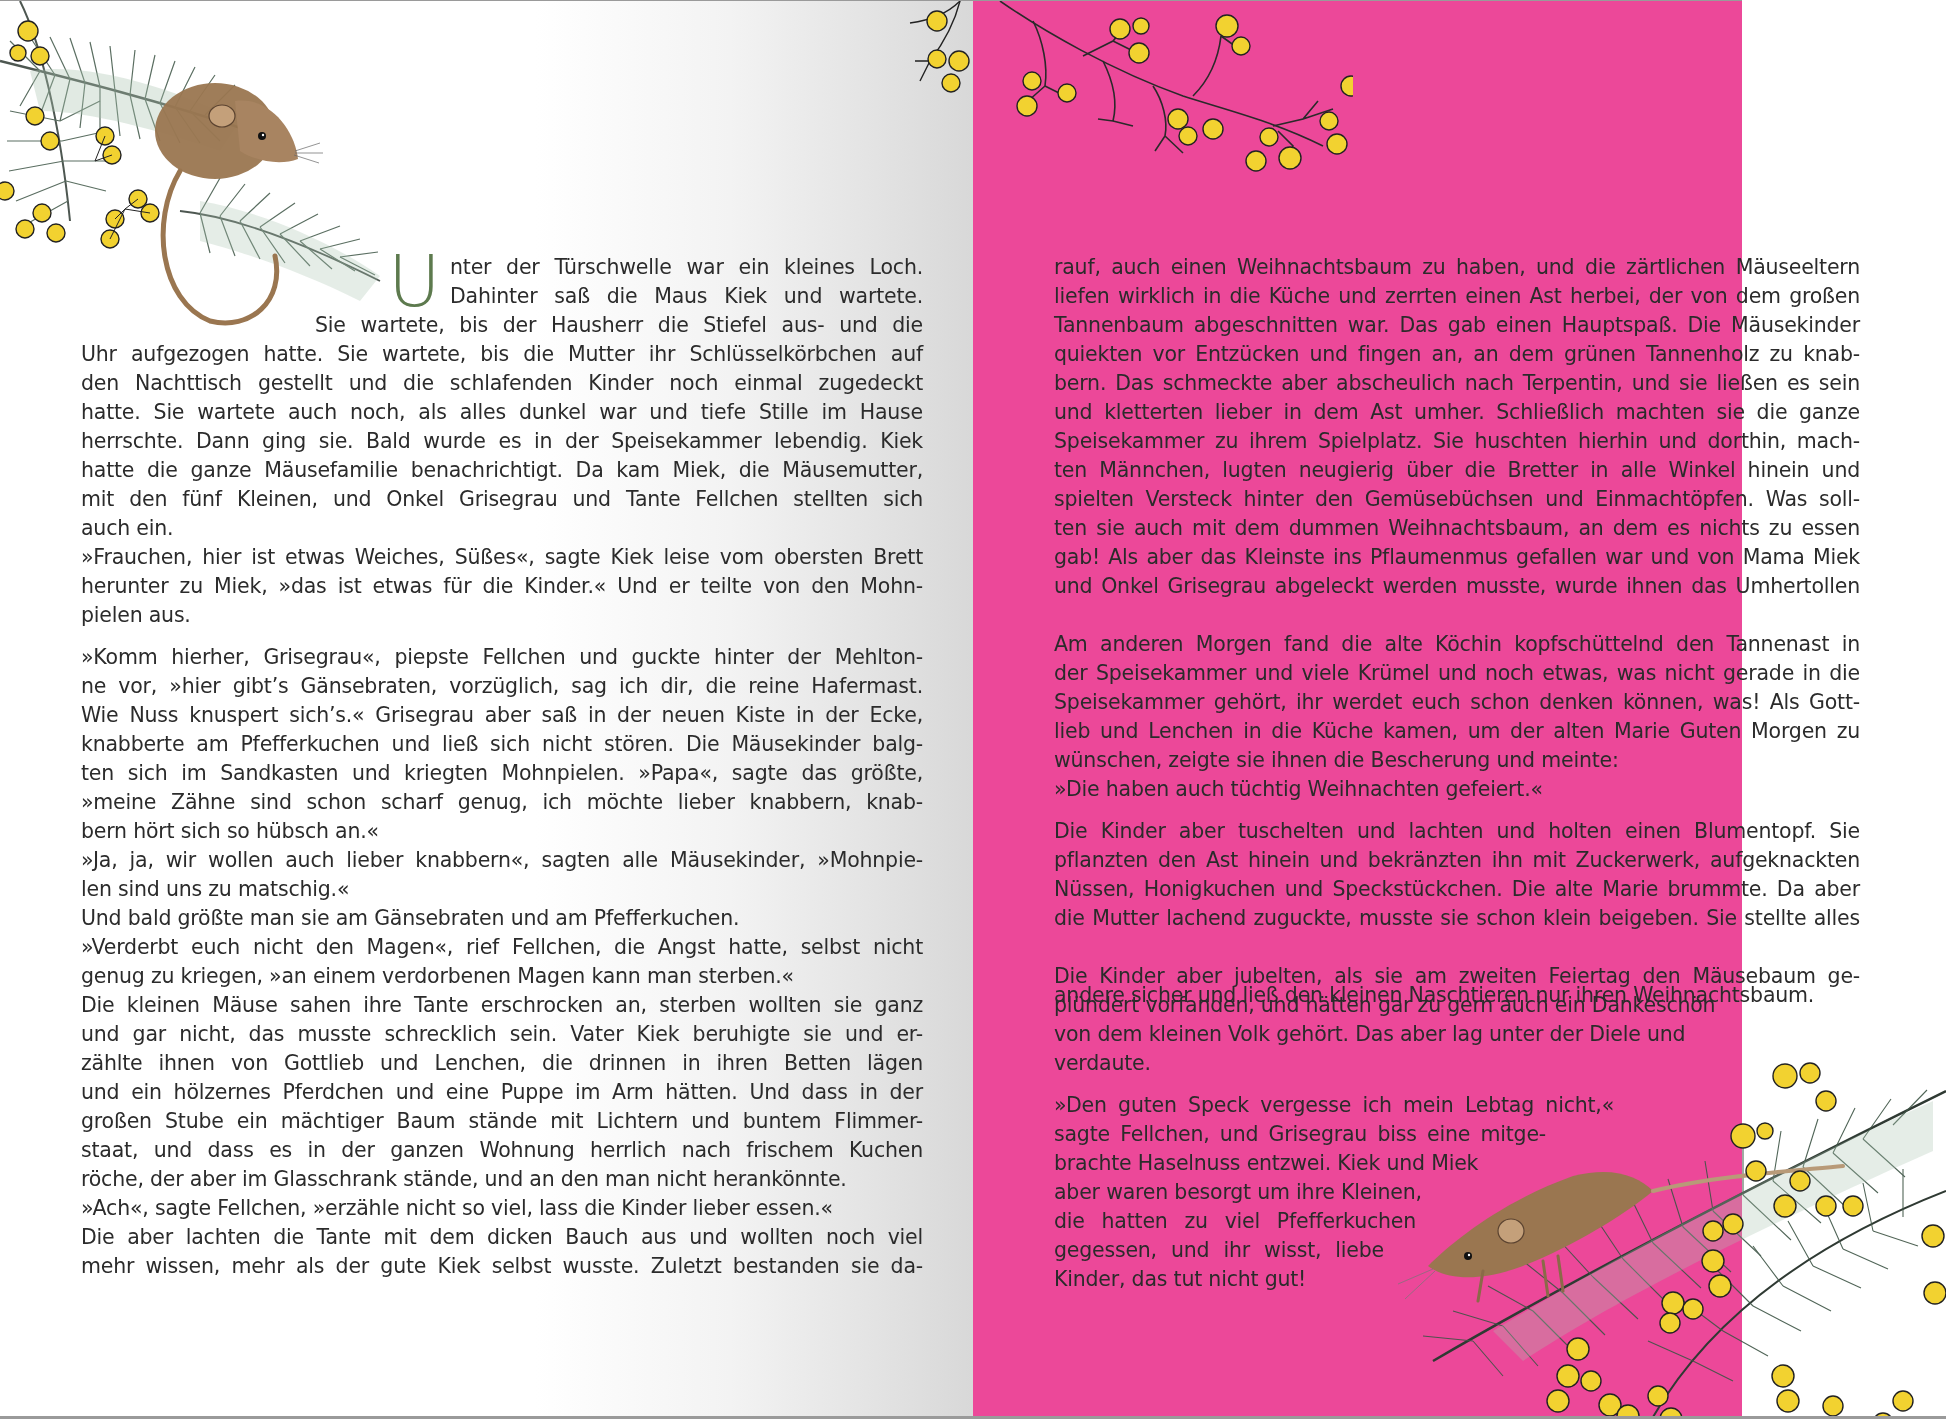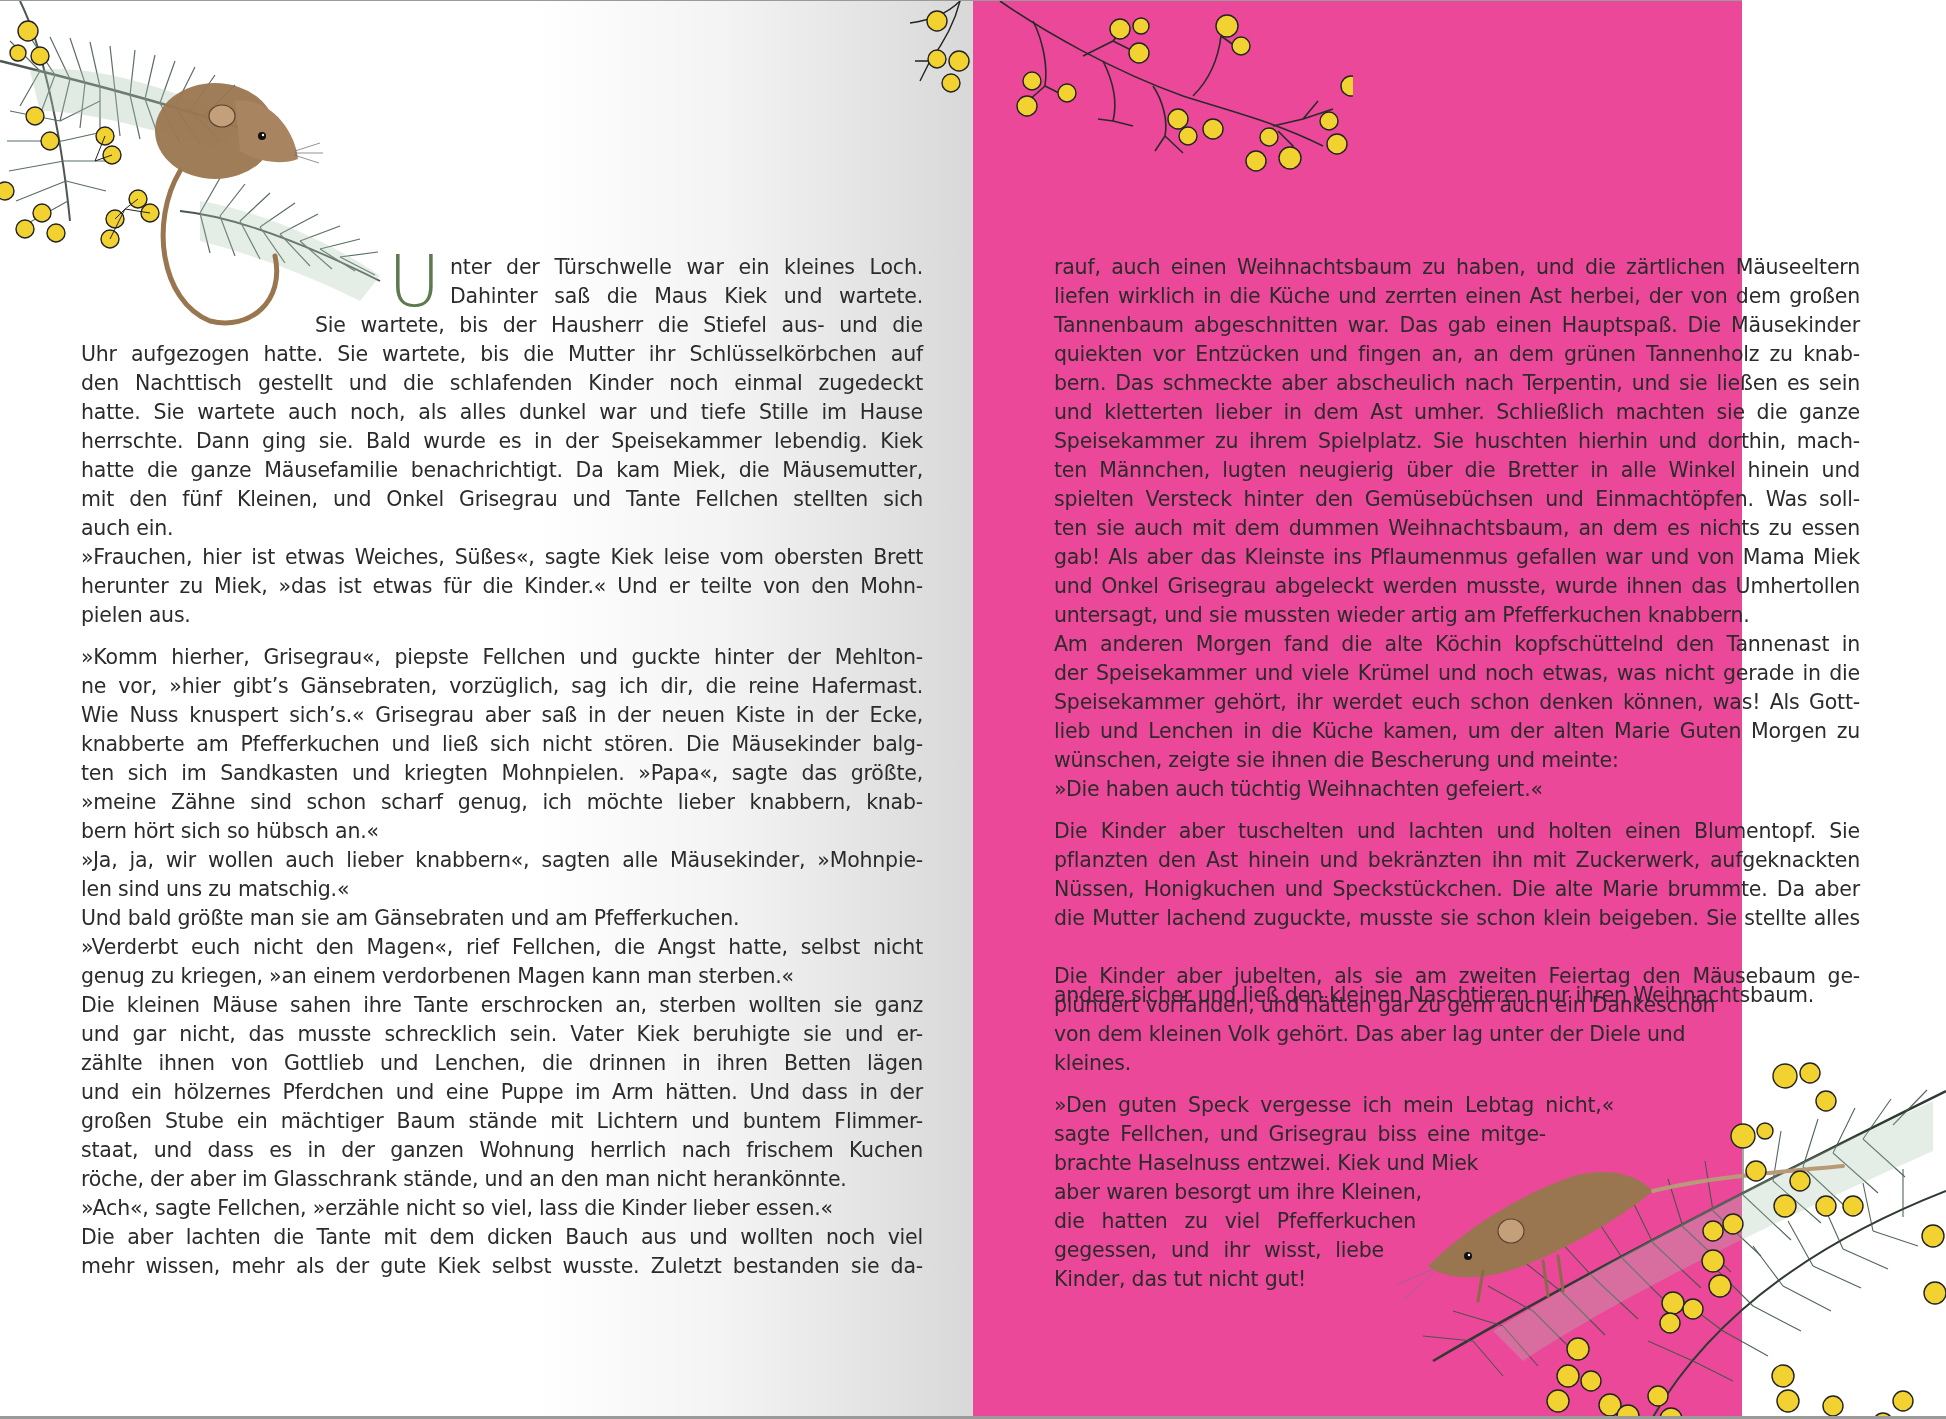--- a/index.html
+++ b/index.html
@@ -247,36 +247,35 @@
     <div class="text-line justify" style="left:81px;top:310px;width:806px">Tannenbaum abgeschnitten war. Das gab einen Hauptspaß. Die Mäusekinder</div>
     <div class="text-line justify" style="left:81px;top:339px;width:806px">quiekten vor Entzücken und fingen an, an dem grünen Tannenholz zu knab-</div>
     <div class="text-line justify" style="left:81px;top:368px;width:806px">bern. Das schmeckte aber abscheulich nach Terpentin, und sie ließen es sein</div>
     <div class="text-line justify" style="left:81px;top:397px;width:806px">und kletterten lieber in dem Ast umher. Schließlich machten sie die ganze</div>
     <div class="text-line justify" style="left:81px;top:426px;width:806px">Speisekammer zu ihrem Spielplatz. Sie huschten hierhin und dorthin, mach-</div>
     <div class="text-line justify" style="left:81px;top:455px;width:806px">ten Männchen, lugten neugierig über die Bretter in alle Winkel hinein und</div>
     <div class="text-line justify" style="left:81px;top:484px;width:806px">spielten Versteck hinter den Gemüsebüchsen und Einmachtöpfen. Was soll-</div>
     <div class="text-line justify" style="left:81px;top:513px;width:806px">ten sie auch mit dem dummen Weihnachtsbaum, an dem es nichts zu essen</div>
     <div class="text-line justify" style="left:81px;top:542px;width:806px">gab! Als aber das Kleinste ins Pflaumenmus gefallen war und von Mama Miek</div>
     <div class="text-line justify" style="left:81px;top:571px;width:806px">und Onkel Grisegrau abgeleckt werden musste, wurde ihnen das Umhertollen</div>
-    <div class="text-line" style="left:81px;top:600px">untersagt, und sie mussten wieder artig am Pfefferkuchen knabbern.</div>
     <div class="text-line justify" style="left:81px;top:629px;width:806px">Am anderen Morgen fand die alte Köchin kopfschüttelnd den Tannenast in</div>
     <div class="text-line justify" style="left:81px;top:658px;width:806px">der Speisekammer und viele Krümel und noch etwas, was nicht gerade in die</div>
     <div class="text-line justify" style="left:81px;top:687px;width:806px">Speisekammer gehört, ihr werdet euch schon denken können, was! Als Gott-</div>
     <div class="text-line justify" style="left:81px;top:716px;width:806px">lieb und Lenchen in die Küche kamen, um der alten Marie Guten Morgen zu</div>
     <div class="text-line" style="left:81px;top:745px">wünschen, zeigte sie ihnen die Bescherung und meinte:</div>
     <div class="text-line" style="left:81px;top:774px">»Die haben auch tüchtig Weihnachten gefeiert.«</div>
     <div class="text-line justify" style="left:81px;top:816px;width:806px">Die Kinder aber tuschelten und lachten und holten einen Blumentopf. Sie</div>
     <div class="text-line justify" style="left:81px;top:845px;width:806px">pflanzten den Ast hinein und bekränzten ihn mit Zuckerwerk, aufgeknackten</div>
     <div class="text-line justify" style="left:81px;top:874px;width:806px">Nüssen, Honigkuchen und Speckstückchen. Die alte Marie brummte. Da aber</div>
     <div class="text-line justify" style="left:81px;top:903px;width:806px">die Mutter lachend zuguckte, musste sie schon klein beigeben. Sie stellte alles</div>
     <div class="text-line" style="left:81px;top:980px">andere sicher und ließ den kleinen Naschtieren nur ihren Weihnachtsbaum.</div>
     <div class="text-line justify" style="left:81px;top:961px;width:806px">Die Kinder aber jubelten, als sie am zweiten Feiertag den Mäusebaum ge-</div>
     <div class="text-line" style="left:81px;top:990px">plündert vorfanden, und hätten gar zu gern auch ein Dankeschön</div>
     <div class="text-line" style="left:81px;top:1019px">von dem kleinen Volk gehört. Das aber lag unter der Diele und</div>
-    <div class="text-line" style="left:81px;top:1048px">kleines.</div>
+    <div class="text-line" style="left:81px;top:1048px">verdaute.</div>
     <div class="text-line justify" style="left:81px;top:1090px;width:560px">»Den guten Speck vergesse ich mein Lebtag nicht,«</div>
     <div class="text-line justify" style="left:81px;top:1119px;width:492px">sagte Fellchen, und Grisegrau biss eine mitge-</div>
     <div class="text-line" style="left:81px;top:1148px">brachte Haselnuss entzwei. Kiek und Miek</div>
     <div class="text-line" style="left:81px;top:1177px">aber waren besorgt um ihre Kleinen,</div>
     <div class="text-line justify" style="left:81px;top:1206px;width:362px">die hatten zu viel Pfefferkuchen</div>
     <div class="text-line justify" style="left:81px;top:1235px;width:330px">gegessen, und ihr wisst, liebe</div>
     <div class="text-line" style="left:81px;top:1264px">Kinder, das tut nicht gut!</div>
   </div>
 
   <div class="bottom-border"></div>

